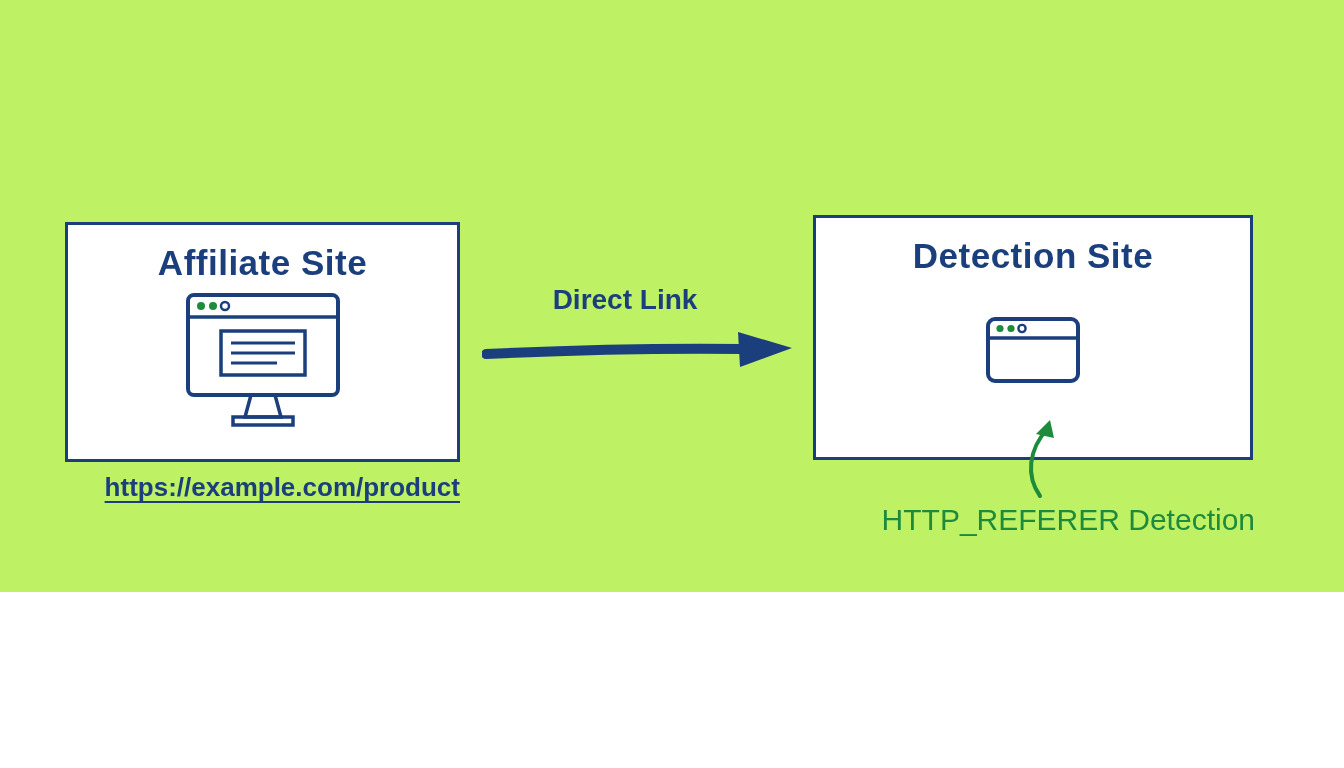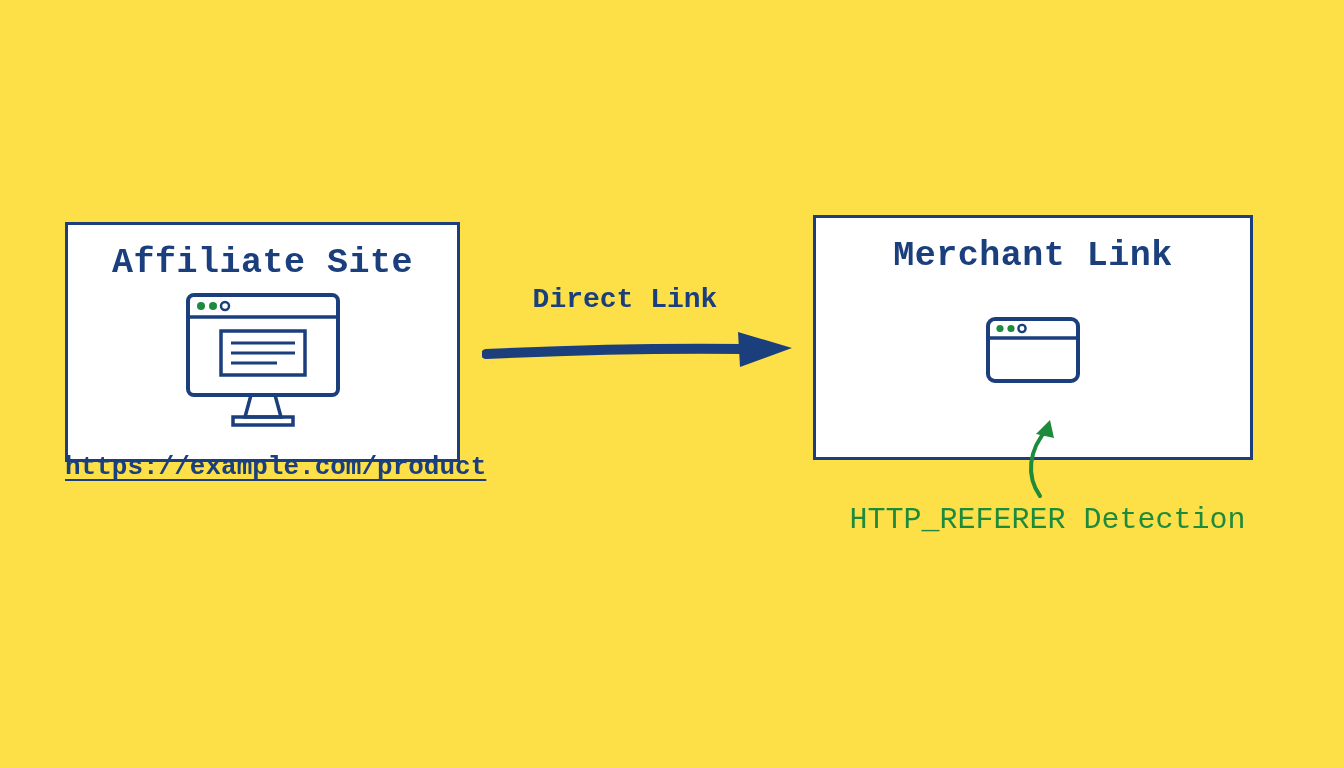--- a/index.html
+++ b/index.html
@@ -4,24 +4,23 @@
 <style>
   html, body {
     margin: 0;
     padding: 0;
     background: #ffffff;
     font-family: "Liberation Sans", sans-serif;
   }
   .canvas {
     position: relative;
     width: 1344px;
-    height: 768px;
-    background: #fde047;
+    height: 592px;
+    background: #bef264;
     overflow: hidden;
-    font-family: Liberation Mono, monospace;
   }
   .box {
     position: absolute;
     border: 3px solid var(--blue);
     background: #ffffff;
     box-sizing: border-box;
     text-align: center;
   }
   .box-affiliate {
     left: 65px;
@@ -44,23 +43,23 @@
   }
   .icon-wrap {
     display: flex;
     justify-content: center;
   }
   .icon-wrap.monitor { margin-top: 8px; }
   .icon-wrap.browser { margin-top: 40px; }
   .site-url {
     position: absolute;
     left: 65px;
-    top: 452px;
+    top: 472px;
     width: 395px;
-    text-align: left;
+    text-align: right;
     color: var(--blue);
     font-size: 26px;
     font-weight: 600;
     text-decoration: underline;
     text-underline-offset: 5px;
   }
   .arrow-label {
     position: absolute;
     left: 480px;
     top: 284px;
@@ -78,21 +77,21 @@
   .green-arrow {
     position: absolute;
     left: 1018px;
     top: 418px;
   }
   .annotation {
     position: absolute;
     left: 840px;
     top: 498px;
     width: 415px;
-    text-align: center;
+    text-align: right;
     color: var(--green);
     font-size: 30px;
     line-height: 1.48;
     font-weight: 400;
   }
   svg { display: block; }
 </style>
 </head>
 <body>
 
@@ -127,21 +126,21 @@
   <div class="arrow-label">Direct Link</div>
 
   <div class="main-arrow">
     <svg width="315" height="52" viewBox="0 0 315 52" fill="none">
       <path d="M4 28 C 90 24, 180 22, 262 23" stroke="var(--blue)" stroke-width="10" stroke-linecap="round" fill="none"></path>
       <polygon points="256,6 310,22 258,41" fill="var(--blue)"></polygon>
     </svg>
   </div>
 
   <div class="box box-merchant">
-    <div class="box-title">Merchant Link</div>
+    <div class="box-title">Detection Site</div>
     <div class="icon-wrap browser">
       <span>
         <svg width="96" height="68" viewBox="0 0 96 68" fill="none">
           <rect x="3" y="3" width="90" height="62" rx="7" stroke="var(--blue)" stroke-width="4"></rect>
           <line x1="3" y1="22" x2="93" y2="22" stroke="var(--blue)" stroke-width="3.5"></line>
           <circle cx="15" cy="12.5" r="3.6" fill="var(--green)"></circle>
           <circle cx="26" cy="12.5" r="3.6" fill="var(--green)"></circle>
           <circle cx="37" cy="12.5" r="3.6" stroke="var(--blue)" stroke-width="2.4" fill="none"></circle>
         </svg>
       </span>

